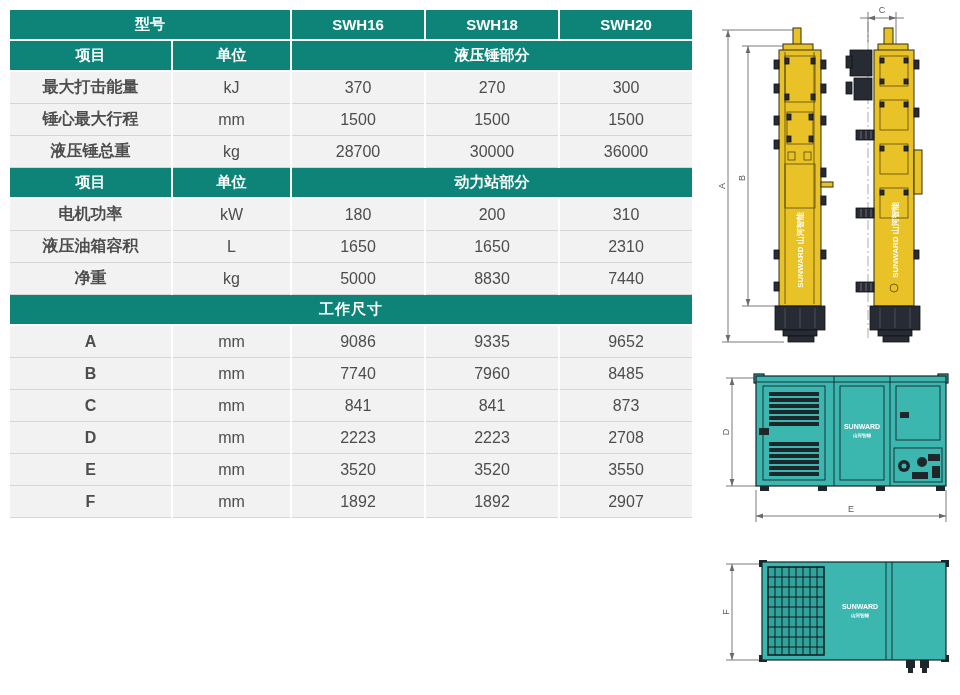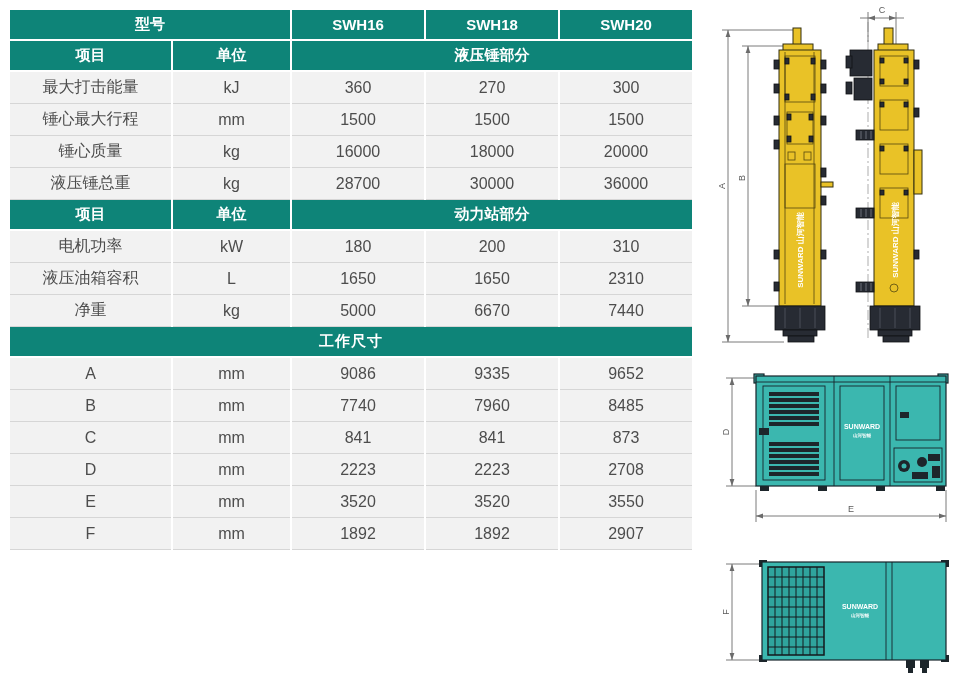--- a/index.html
+++ b/index.html
@@ -24,21 +24,21 @@
     background: #0e8478; color: #ffffff;
     font-weight: bold; font-size: 15px;
     height: 31px; border-bottom: 2px solid #ffffff;
   }
   .th-band { letter-spacing: 1px; }
   .td-item, .td-val {
     background: #f2f2f2; color: #4d4d4d;
     font-size: 16px; height: 32px;
     border-bottom: 1px solid #d6d6d6;
   }
-  .td-item { font-weight: normal; }
+  .td-item { font-weight: bold; }
 
   
   .drawings { position: absolute; left: 700px; top: 0; width: 260px; height: 695px; }
   .drawings svg { position: absolute; left: 0; display: block; }
   .svg-hammers { top: 0; }
   .svg-station-side { top: 362px; }
   .svg-station-top { top: 540px; }
 
   .dim-line { stroke: #6b6b6b; stroke-width: 0.9; fill: none; }
   .dim-arrow { fill: #6b6b6b; stroke: none; }
@@ -72,37 +72,30 @@
           <th class="th-teal">SWH20</th>
         </tr>
         <tr>
           <th class="th-teal">项目</th>
           <th class="th-teal">单位</th>
           <th class="th-teal" colspan="3">液压锤部分</th>
         </tr>
         <tr>
           <td class="td-item">最大打击能量</td>
           <td class="td-val">kJ</td>
-          <td class="td-val">360</td>
+          <td class="td-val">370</td>
           <td class="td-val">270</td>
           <td class="td-val">300</td>
         </tr>
         <tr>
           <td class="td-item">锤心最大行程</td>
           <td class="td-val">mm</td>
           <td class="td-val">1500</td>
           <td class="td-val">1500</td>
           <td class="td-val">1500</td>
-        </tr>
-        <tr>
-          <td class="td-item">锤心质量</td>
-          <td class="td-val">kg</td>
-          <td class="td-val">16000</td>
-          <td class="td-val">18000</td>
-          <td class="td-val">20000</td>
         </tr>
         <tr>
           <td class="td-item">液压锤总重</td>
           <td class="td-val">kg</td>
           <td class="td-val">28700</td>
           <td class="td-val">30000</td>
           <td class="td-val">36000</td>
         </tr>
         <tr>
           <th class="th-teal">项目</th>
@@ -120,21 +113,21 @@
           <td class="td-item">液压油箱容积</td>
           <td class="td-val">L</td>
           <td class="td-val">1650</td>
           <td class="td-val">1650</td>
           <td class="td-val">2310</td>
         </tr>
         <tr>
           <td class="td-item">净重</td>
           <td class="td-val">kg</td>
           <td class="td-val">5000</td>
-          <td class="td-val">6670</td>
+          <td class="td-val">8830</td>
           <td class="td-val">7440</td>
         </tr>
         <tr>
           <th class="th-teal th-band" colspan="5">工作尺寸</th>
         </tr>
         <tr>
           <td class="td-item">A</td>
           <td class="td-val">mm</td>
           <td class="td-val">9086</td>
           <td class="td-val">9335</td>

